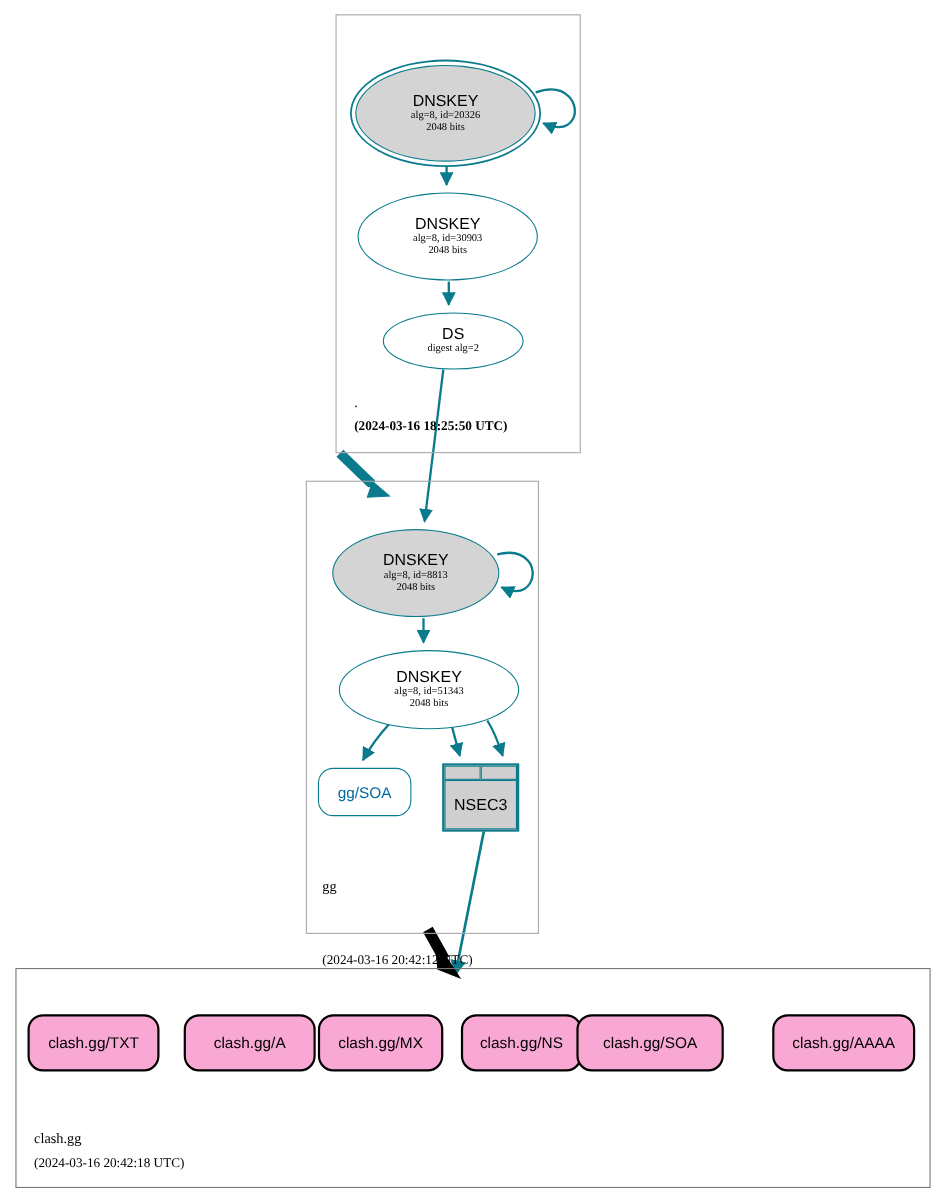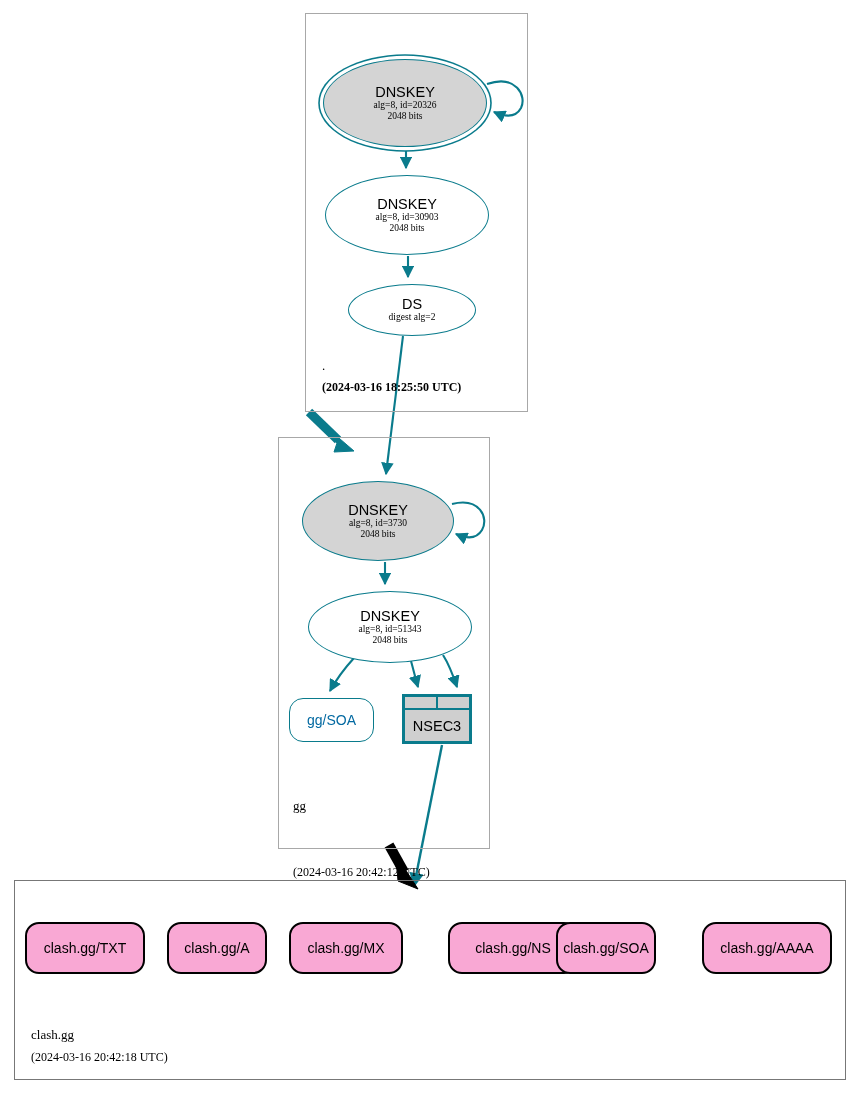--- a/index.html
+++ b/index.html
@@ -117,21 +117,21 @@
     color: #000;
     height: 52px;
     top: 922px;
     font-family: "Liberation Sans", sans-serif;
   }
 
   
   #nsec3 {
     position: absolute;
     left: 402px; top: 694px;
-    width: 70px; height: 50px;
+    width: 70px; height: 62px;
     border: 2px solid #0a7b8c;
     background: #cfcfcf;
     box-sizing: border-box;
     display: flex;
     flex-direction: column;
   }
   #nsec3 .n3-top {
     display: flex;
     height: 13px;
     flex: 0 0 13px;
@@ -235,21 +235,21 @@
   <div class="node-sub">digest alg=2</div>
 </div>
 
 <div class="zone-label zone-name" id="root-name">.</div>
 <div class="zone-label zone-time" id="root-time">(2024-03-16 18:25:50 UTC)</div>
 
 <div class="zone-box" id="zone-gg"></div>
 
 <div class="ellipse-node secure-key" id="key-4975">
   <div class="node-title">DNSKEY</div>
-  <div class="node-sub">alg=8, id=3730</div>
+  <div class="node-sub">alg=8, id=8813</div>
   <div class="node-sub">2048 bits</div>
 </div>
 
 <div class="ellipse-node" id="key-51343">
   <div class="node-title">DNSKEY</div>
   <div class="node-sub">alg=8, id=51343</div>
   <div class="node-sub">2048 bits</div>
 </div>
 
 <div class="rrect-node" id="soa-gg">gg/SOA</div>
@@ -261,20 +261,20 @@
   </div>
   <div class="n3-body">NSEC3</div>
 </div>
 
 <div class="zone-label zone-name" id="gg-name">gg</div>
 <div class="zone-label zone-time" id="gg-time">(2024-03-16 20:42:12 UTC)</div>
 
 <div class="zone-box" id="zone-clash"></div>
 
 <div class="rec-node" id="rec-txt" style="left:25px;  width:120px;">clash.gg/TXT</div>
-<div class="rec-node" id="rec-a" style="left:167px; width:100px;">clash.gg/A</div>
+<div class="rec-node" id="rec-a" style="left:167px; width:120px;">clash.gg/A</div>
 <div class="rec-node" id="rec-mx" style="left:289px; width:114px;">clash.gg/MX</div>
-<div class="rec-node" id="rec-ns" style="left:448px; width:130px;">clash.gg/NS</div>
-<div class="rec-node" id="rec-soa" style="left:556px; width:100px;">clash.gg/SOA</div>
+<div class="rec-node" id="rec-ns" style="left:419px; width:110px;">clash.gg/NS</div>
+<div class="rec-node" id="rec-soa" style="left:524px; width:134px;">clash.gg/SOA</div>
 <div class="rec-node" id="rec-aaaa" style="left:702px; width:130px;">clash.gg/AAAA</div>
 
 <div class="zone-label zone-name" id="clash-name">clash.gg</div>
 <div class="zone-label zone-time" id="clash-time">(2024-03-16 20:42:18 UTC)</div>
 
 </body></html>

